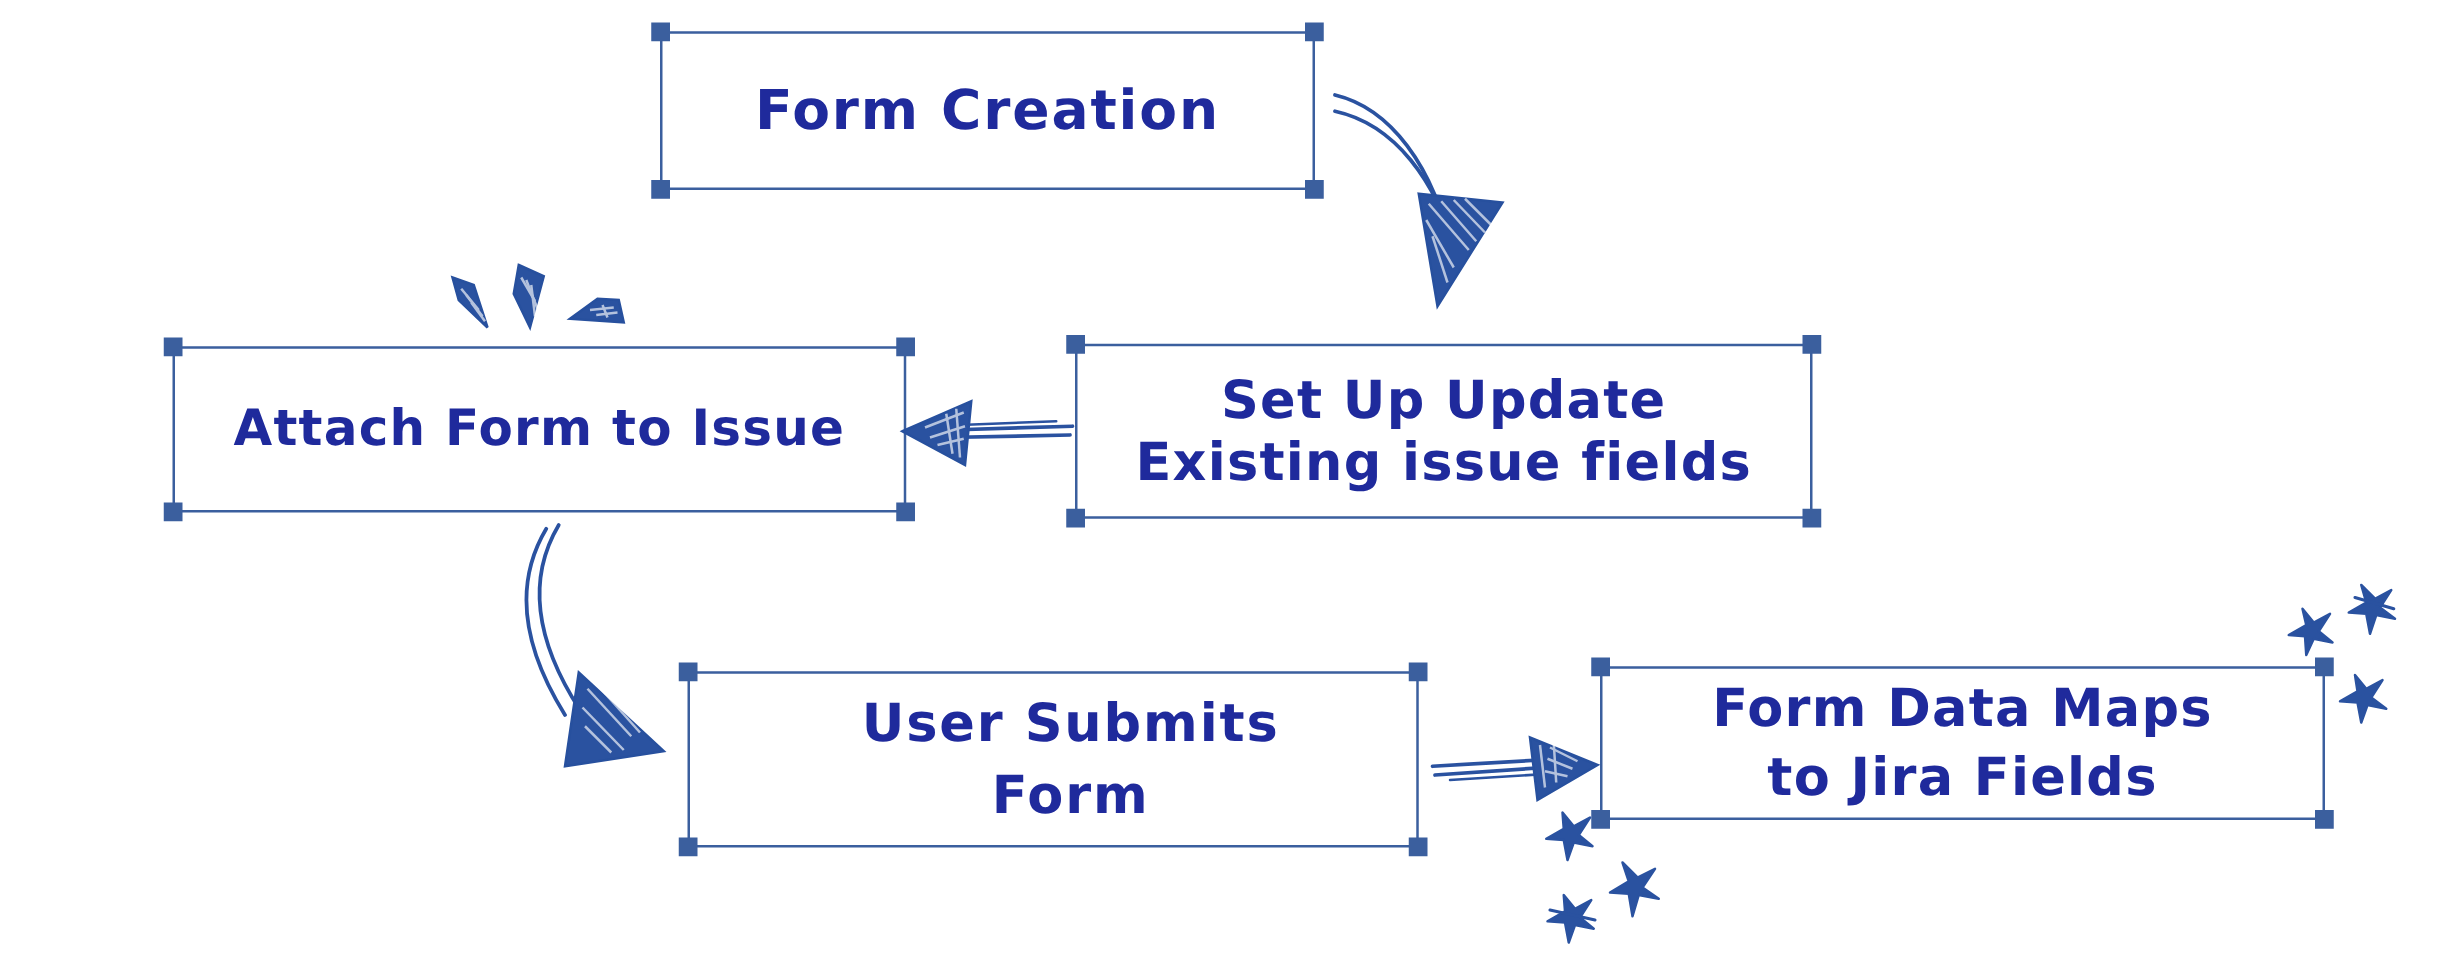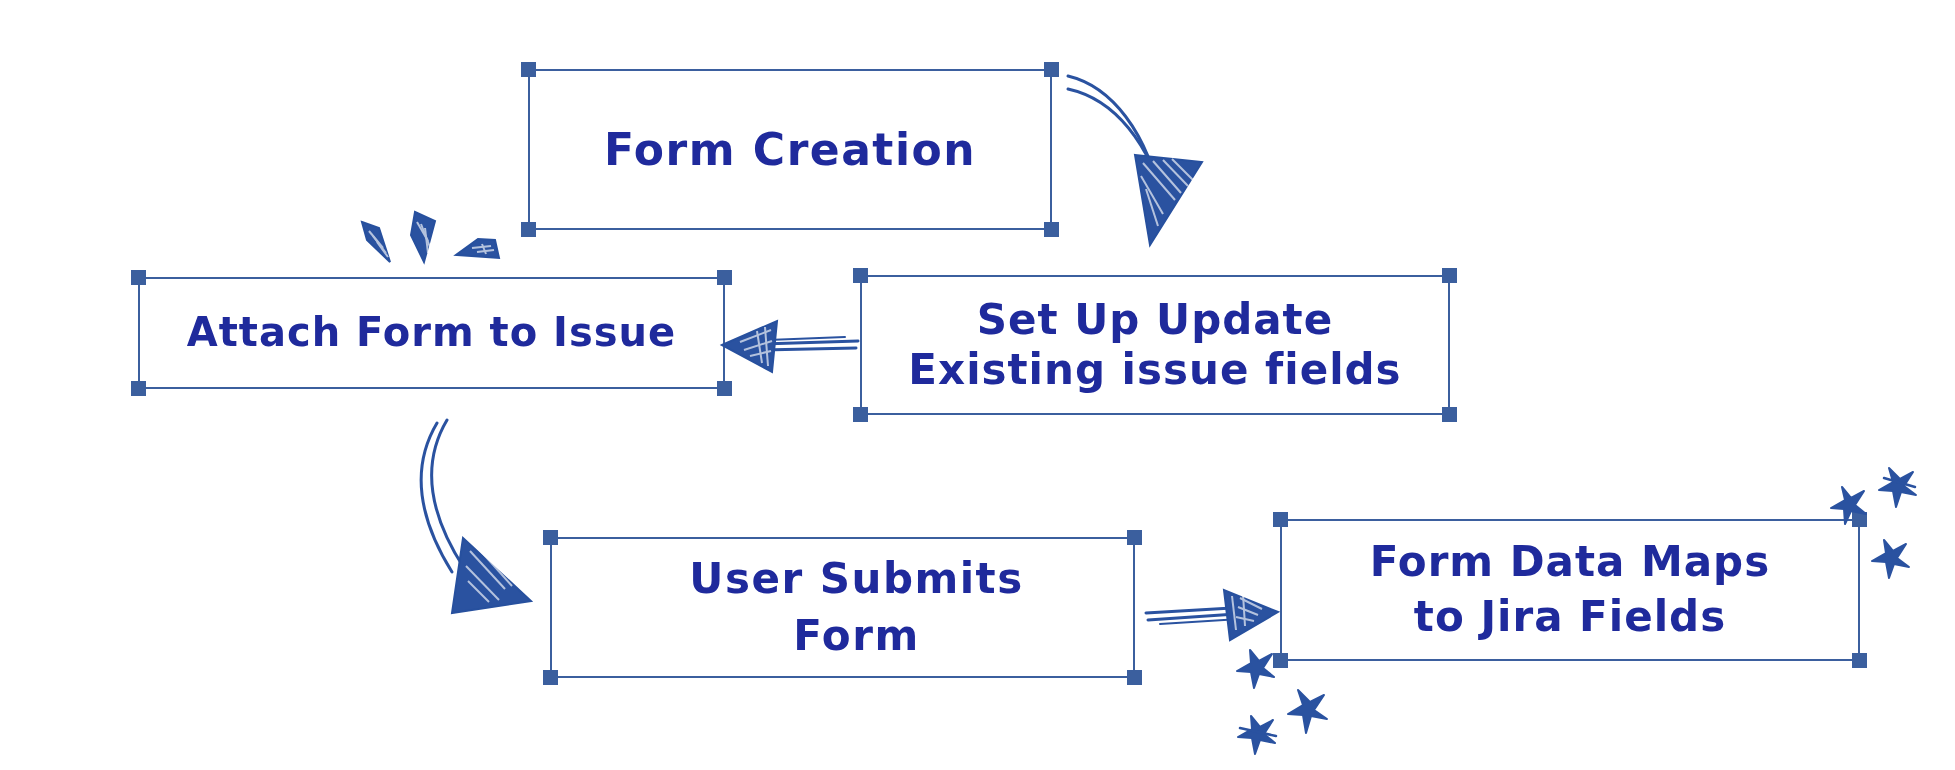--- a/index.html
+++ b/index.html
@@ -60,33 +60,33 @@
     font-weight: 600;
     letter-spacing: 1.5px;
     text-align: center;
     line-height: 1.18;
     white-space: pre-line;
     padding: 0 16px;
     -webkit-font-smoothing: antialiased;
   }
 
   
-  #node-form-creation      { left: 528px; top: 25px;  width: 524px; height: 161px; margin-top: 44px; }
+  #node-form-creation      { left: 528px; top: 25px;  width: 524px; height: 127px; }
   #node-form-creation .node-label      { font-size: 44px; }
 
   #node-set-up-update      { left: 860px; top: 275px; width: 590px; height: 140px; }
   #node-set-up-update .node-label      { font-size: 42px; letter-spacing: 1px; }
 
-  #node-attach-form        { left: 138px; top: 277px; width: 587px; height: 112px; }
+  #node-attach-form        { left: 138px; top: 277px; width: 587px; height: 133px; }
   #node-attach-form .node-label        { font-size: 40px; letter-spacing: 1px; }
 
   #node-user-submits       { left: 550px; top: 537px; width: 585px; height: 141px; padding-left: 28px; }
   #node-user-submits .node-label       { font-size: 42px; line-height: 1.35; }
 
-  #node-form-data-maps     { left: 1280px; top: 519px; width: 580px; height: 142px; }
+  #node-form-data-maps     { left: 1280px; top: 533px; width: 580px; height: 123px; }
   #node-form-data-maps .node-label     { font-size: 42px; letter-spacing: 1px; line-height: 1.3; }
 
   
   #overlay {
     position: absolute;
     left: 0;
     top: 0;
     width: 1955px;
     height: 770px;
     pointer-events: none;

